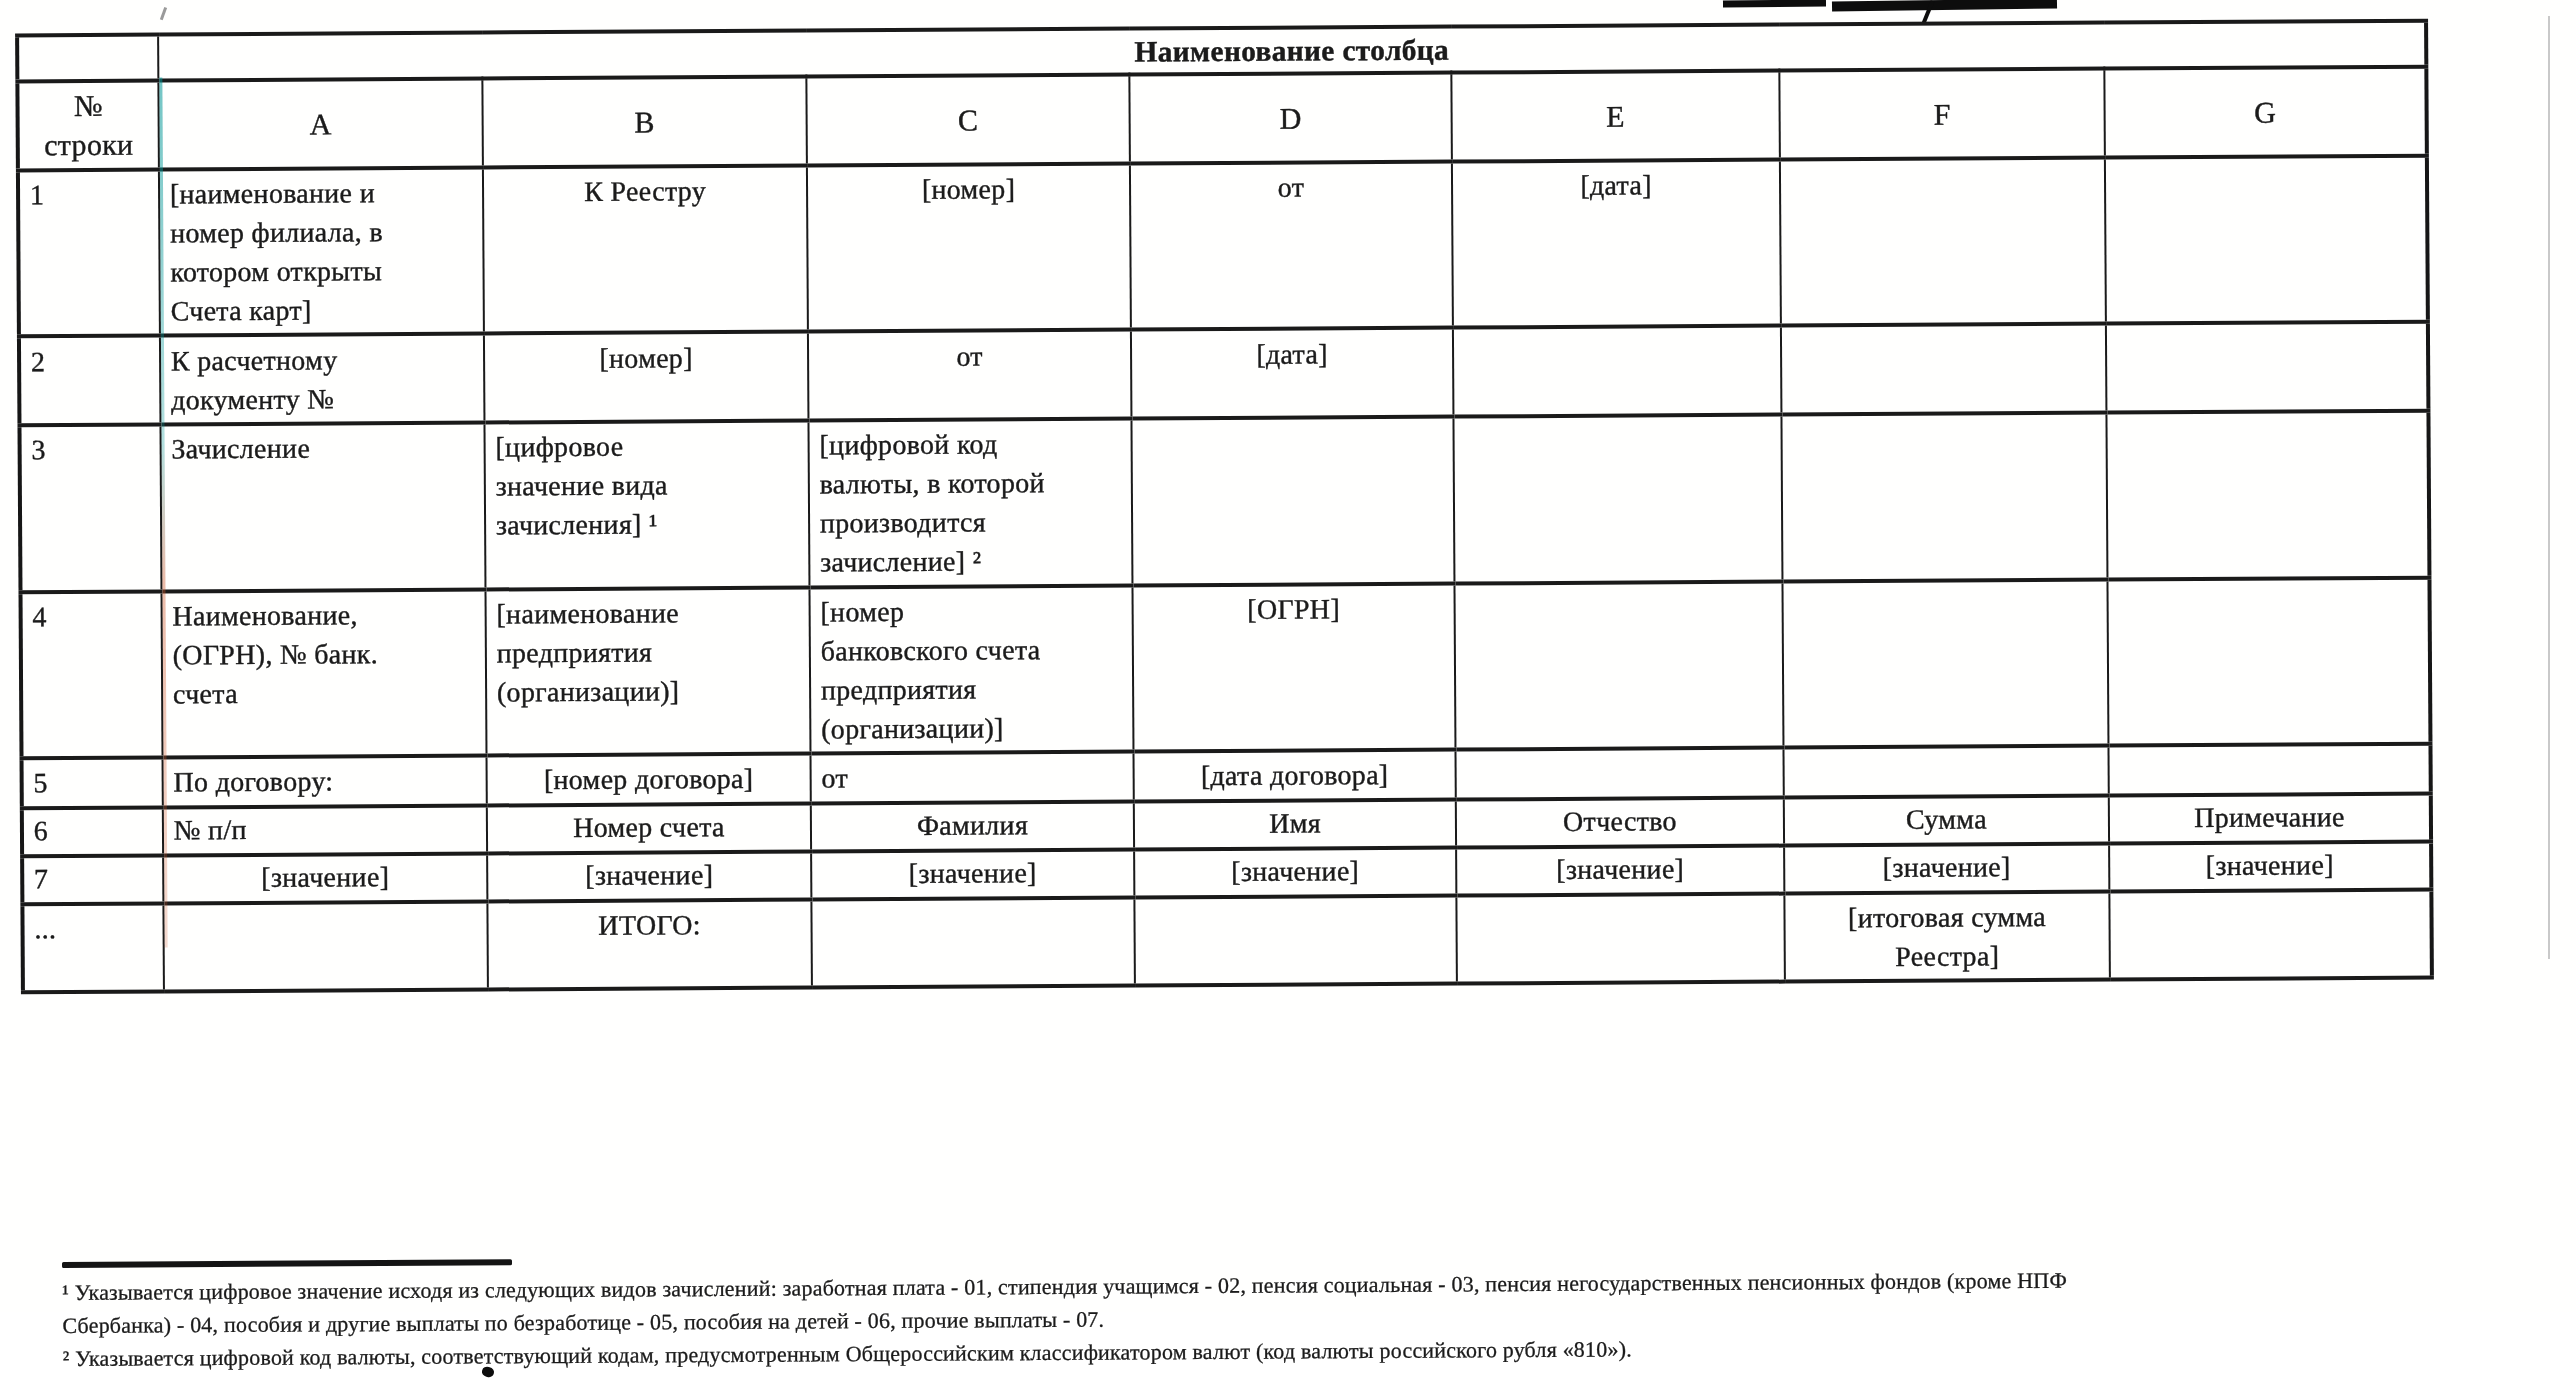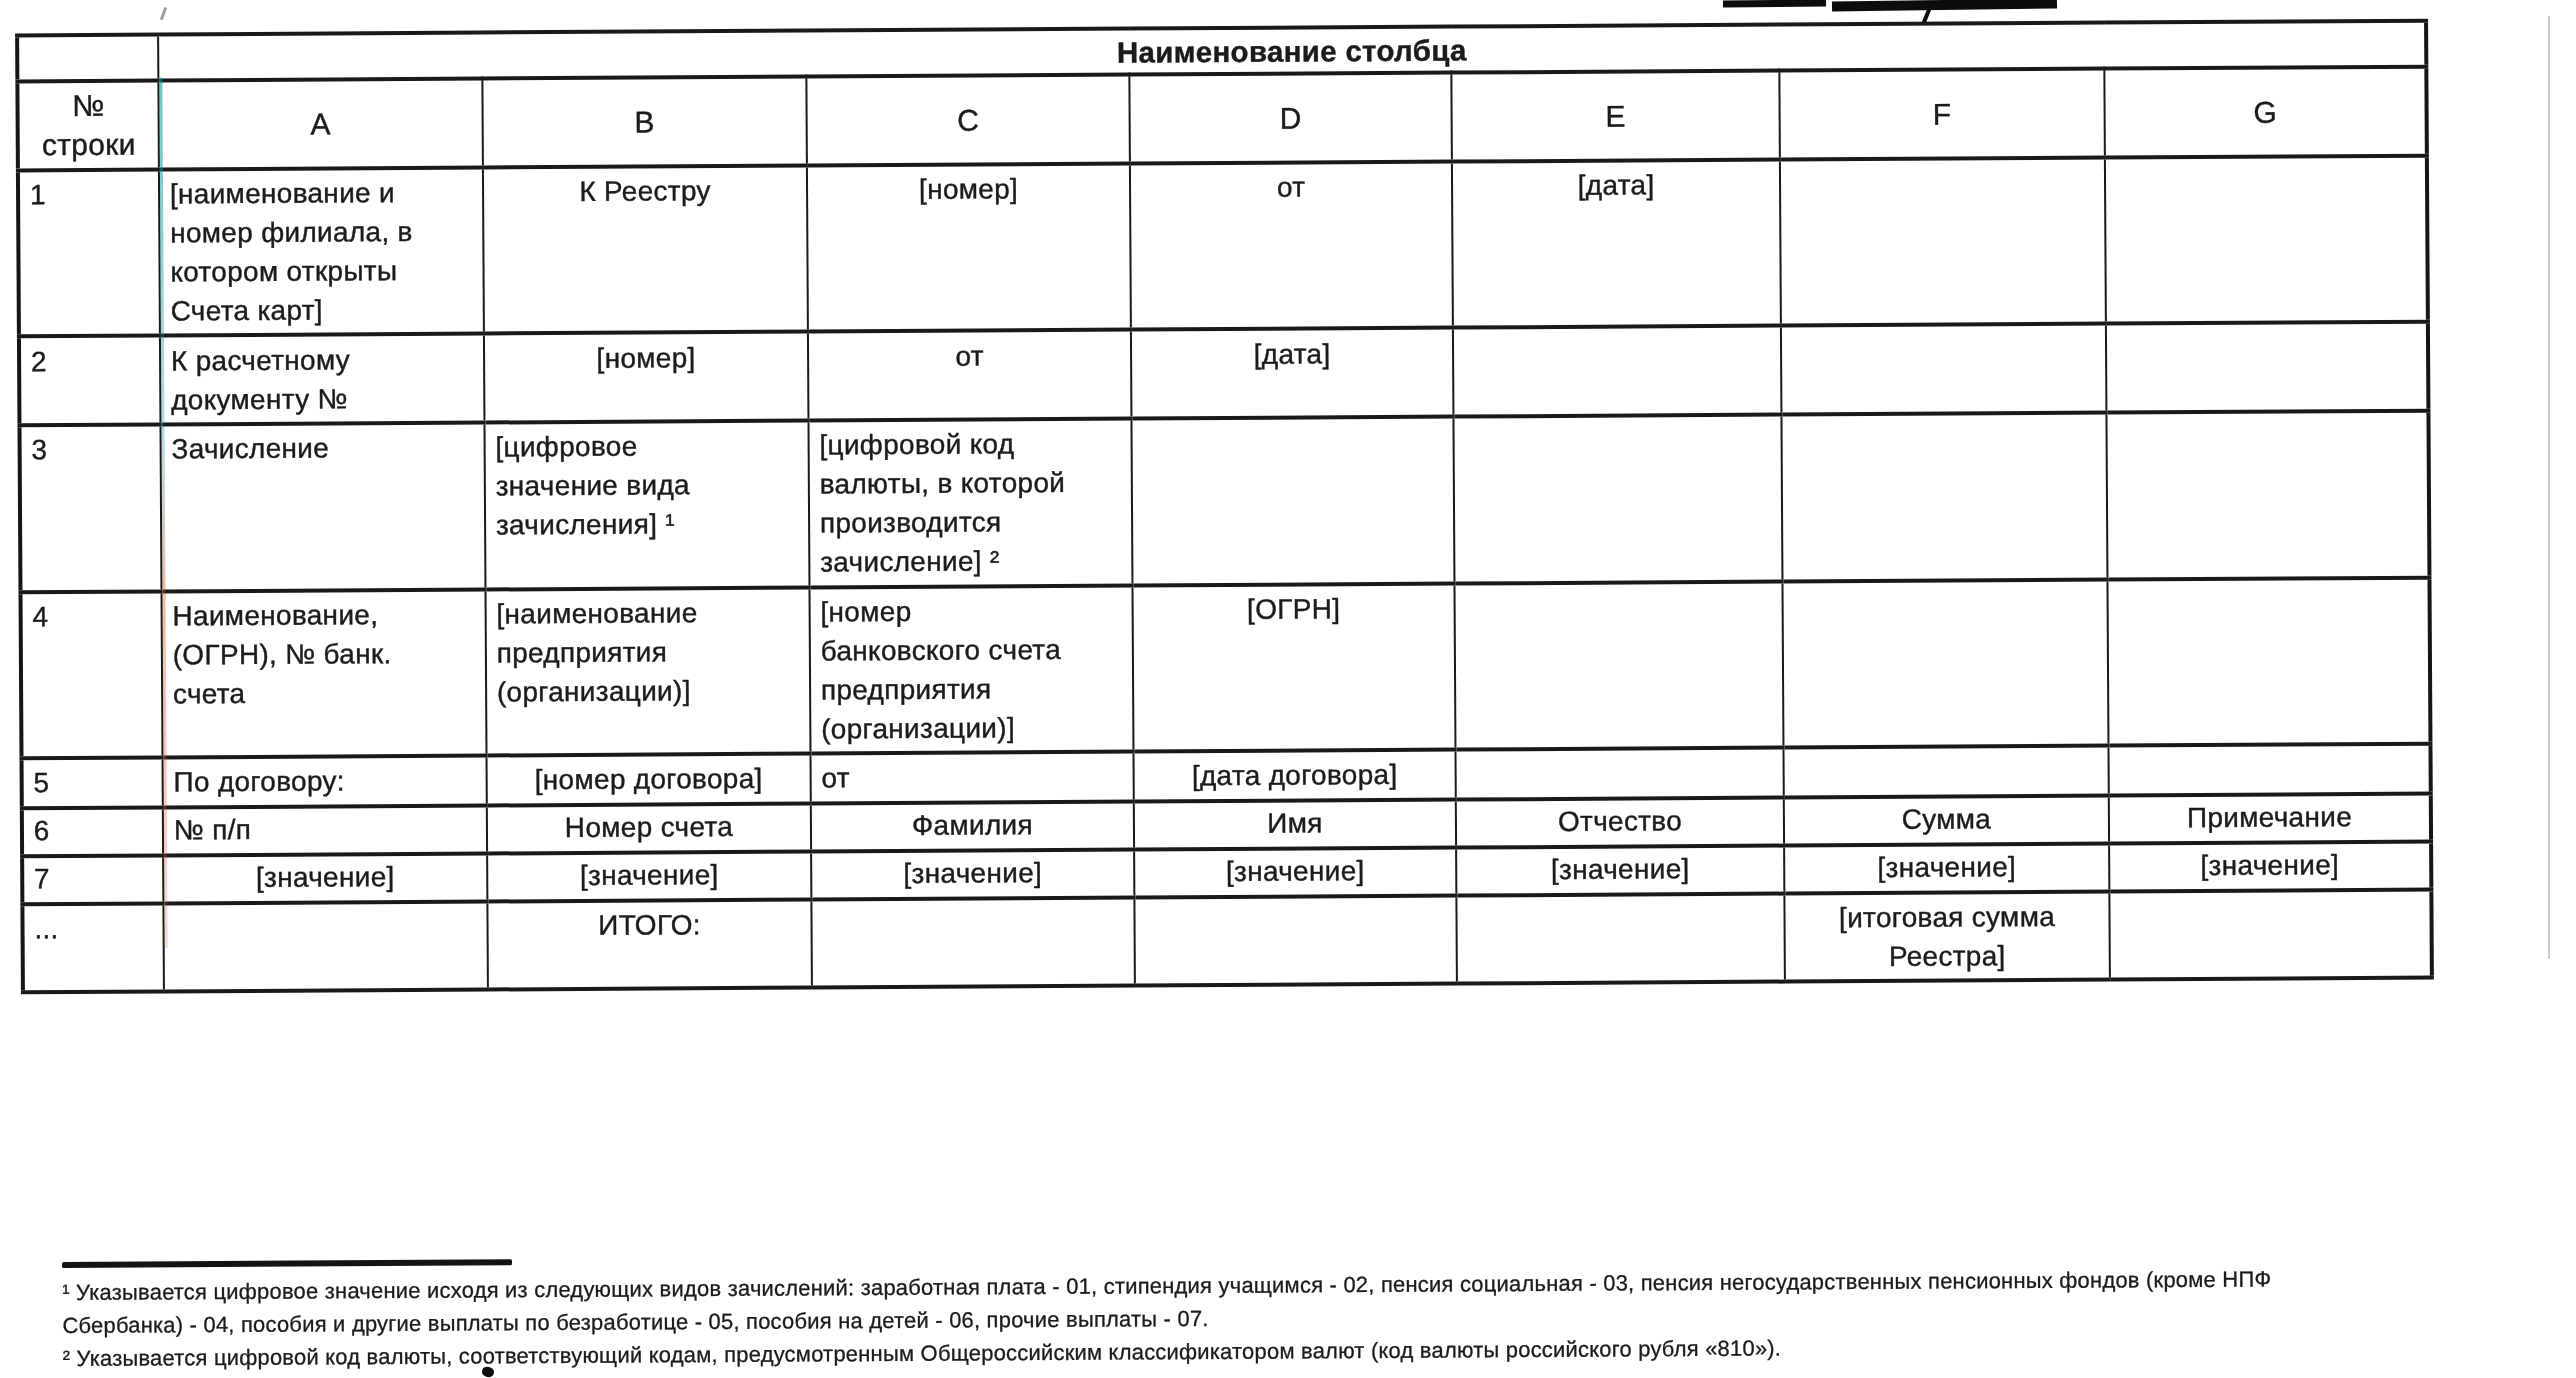--- a/index.html
+++ b/index.html
@@ -1,18 +1,18 @@
 <!DOCTYPE html>
 <html style="font-size:13px"><head>
 <meta charset="utf-8">
 <style>
   html,body{margin:0;padding:0;}
   body{width:2576px;height:1378px;overflow:hidden;background:#ffffff;}
   .page{position:relative;width:2576px;height:1312px;background:#fffffe;
-        font-family:Liberation Sans, sans-serif;color:#1b1b1b;}
+        font-family:Liberation Serif, serif;color:#1b1b1b;}
 
   
   .artifact{position:absolute;background:#0d0d0d;}
   .bar1{left:1723px;top:0;width:103px;height:7.4px;transform:rotate(-0.6deg);}
   .bar2{left:1832px;top:0;width:225px;height:9.8px;transform:rotate(-0.8deg);}
   .slash-mark{left:1926px;top:0;width:4.1px;height:24.6px;transform:rotate(22deg);}
   .tick-topleft{left:162px;top:6.6px;width:2.5px;height:13px;background:#9a9a9a;transform:rotate(20deg);}
   .blob-bottom{left:482px;top:1367px;width:12.3px;height:9.8px;border-radius:45%;transform:rotate(14deg);}
   .edge-line{left:2548px;top:16.4px;width:1.6px;height:943px;background:#c9c9c9;}
 

